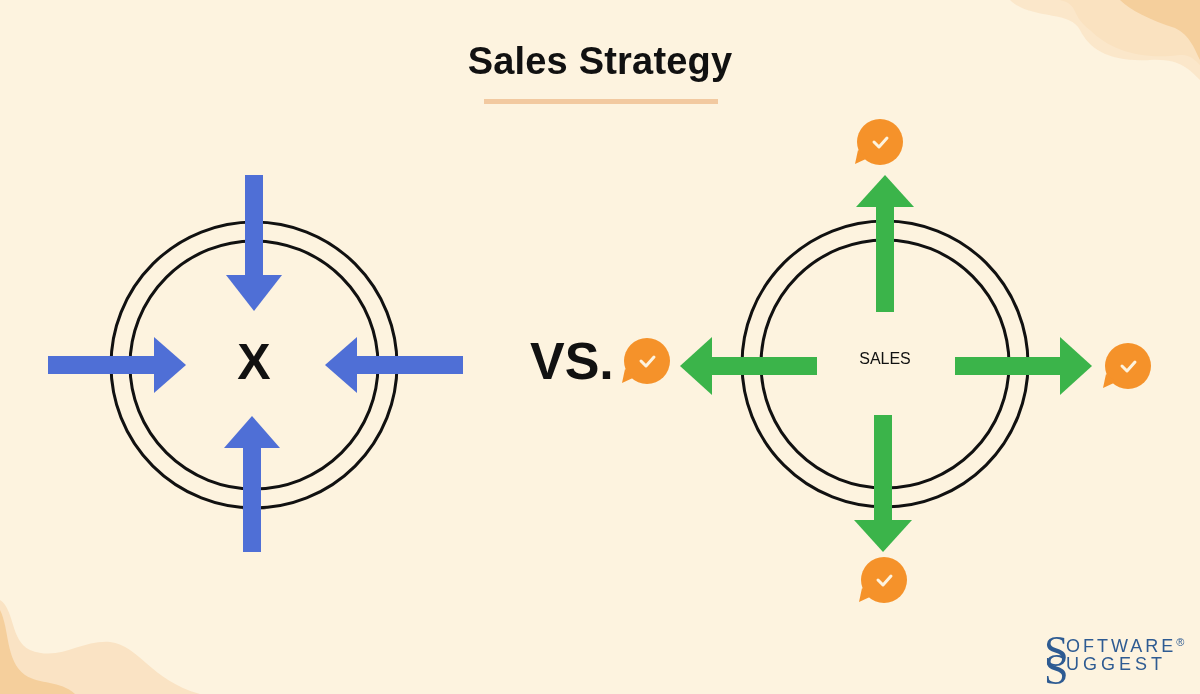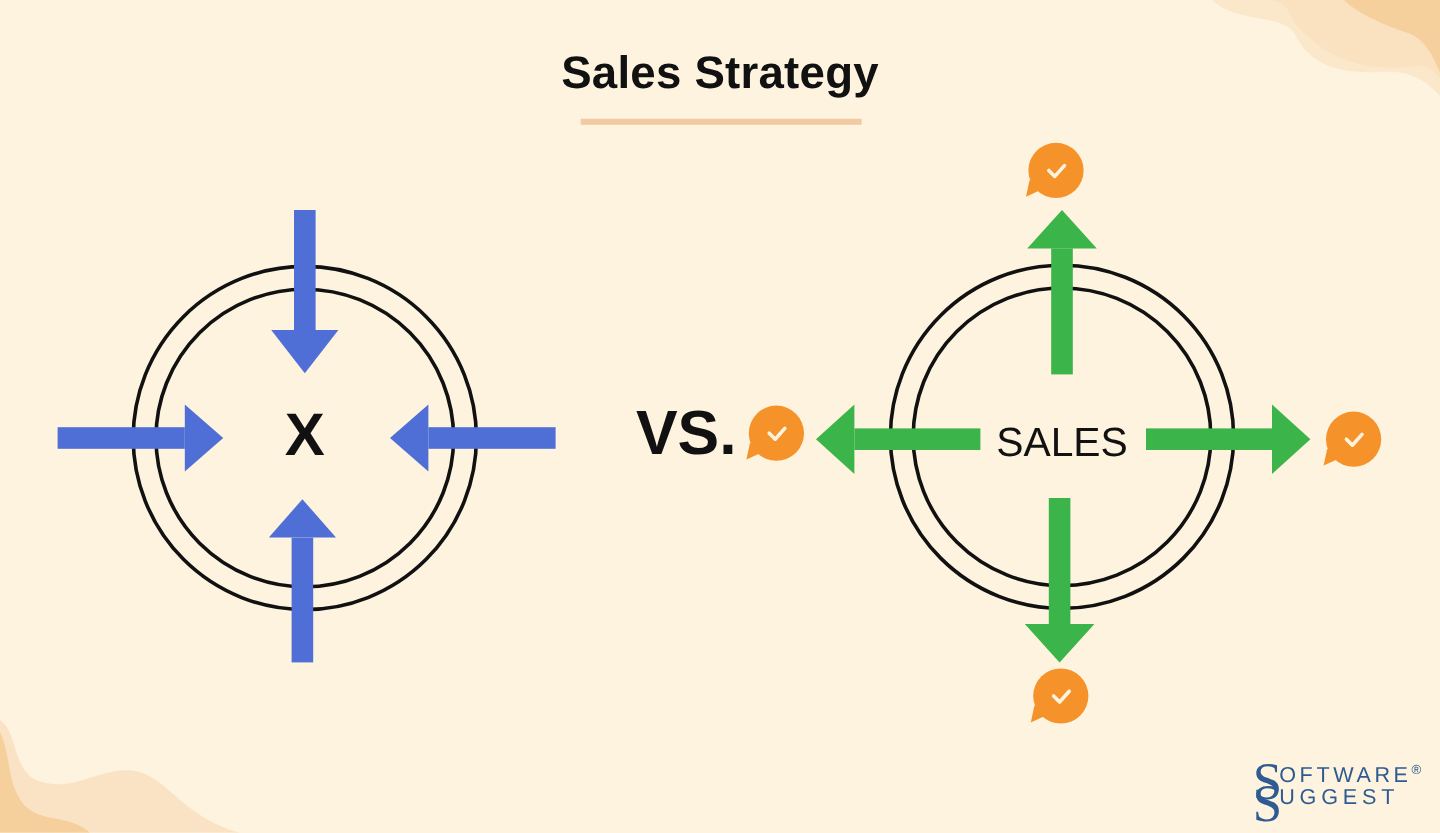--- a/index.html
+++ b/index.html
@@ -2,21 +2,21 @@
 <html><head>
 <meta charset="utf-8">
 <style>
   html, body { margin: 0; padding: 0; }
   body { width: 1200px; height: 694px; overflow: hidden; background: #fdf3df; position: relative; font-family: "Liberation Sans", sans-serif; }
   .canvas { position: absolute; left: 0; top: 0; width: 1200px; height: 694px; }
   .title { position: absolute; left: 0; top: 40px; width: 1200px; text-align: center; font-weight: 700; font-size: 38px; color: #111; letter-spacing: 0.2px; }
   .title-underline { position: absolute; left: 484px; top: 99px; width: 234px; height: 5px; background: #f2c9a0; }
   .center-label { position: absolute; text-align: center; color: #111; }
   .x-label { left: 204px; top: 333px; width: 100px; font-size: 50px; font-weight: 700; }
-  .sales-label { left: 805px; top: 350px; width: 160px; font-size: 34px; text-align: center; }
+  .sales-label { left: 805px; top: 350px; width: 160px; font-size: 16px; text-align: center; }
   .vs-label { position: absolute; left: 516px; top: 331px; font-size: 52px; font-weight: 700; color: #111; margin-left: 14px; }
   .logo { position: absolute; left: 1044px; top: 630px; width: 140px; height: 50px; color: #2e5b92; }
   .logo .big-s { position: absolute; font-family: "Liberation Serif", serif; font-size: 44px; left: 0; top: 0; line-height: 44px; }
   .logo .big-s2 { position: absolute; font-family: "Liberation Serif", serif; font-size: 44px; left: 0; top: 18px; line-height: 44px; }
   .logo .row1 { position: absolute; left: 22px; top: 6px; font-size: 18px; letter-spacing: 3px; }
   .logo .row2 { position: absolute; left: 22px; top: 24px; font-size: 18px; letter-spacing: 4px; }
   .logo .reg { font-size: 11px; vertical-align: top; letter-spacing: 0; }
 </style>
 </head>
 <body>

